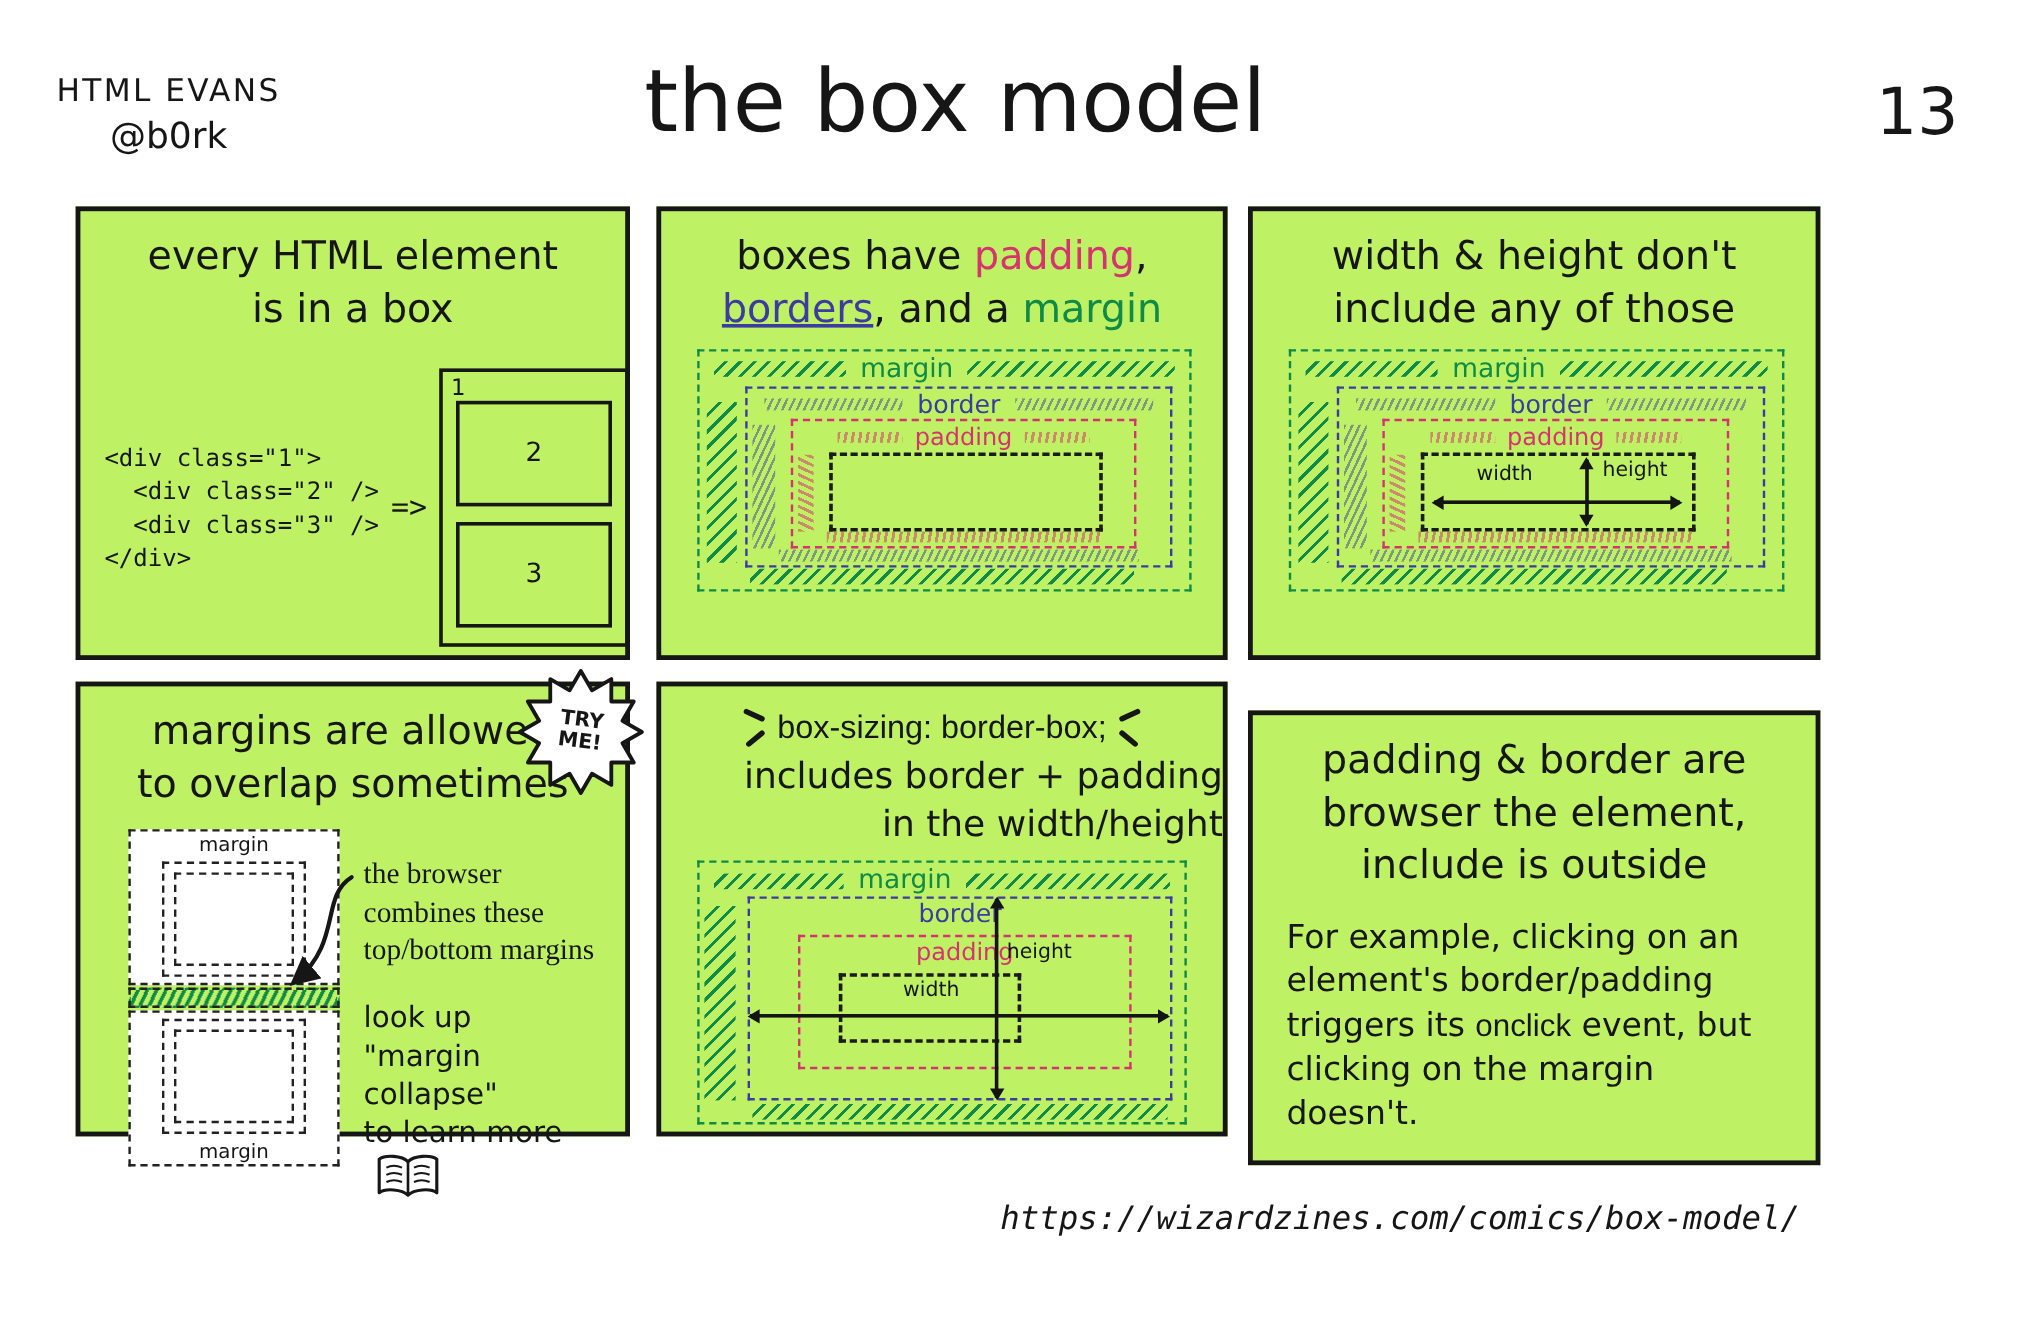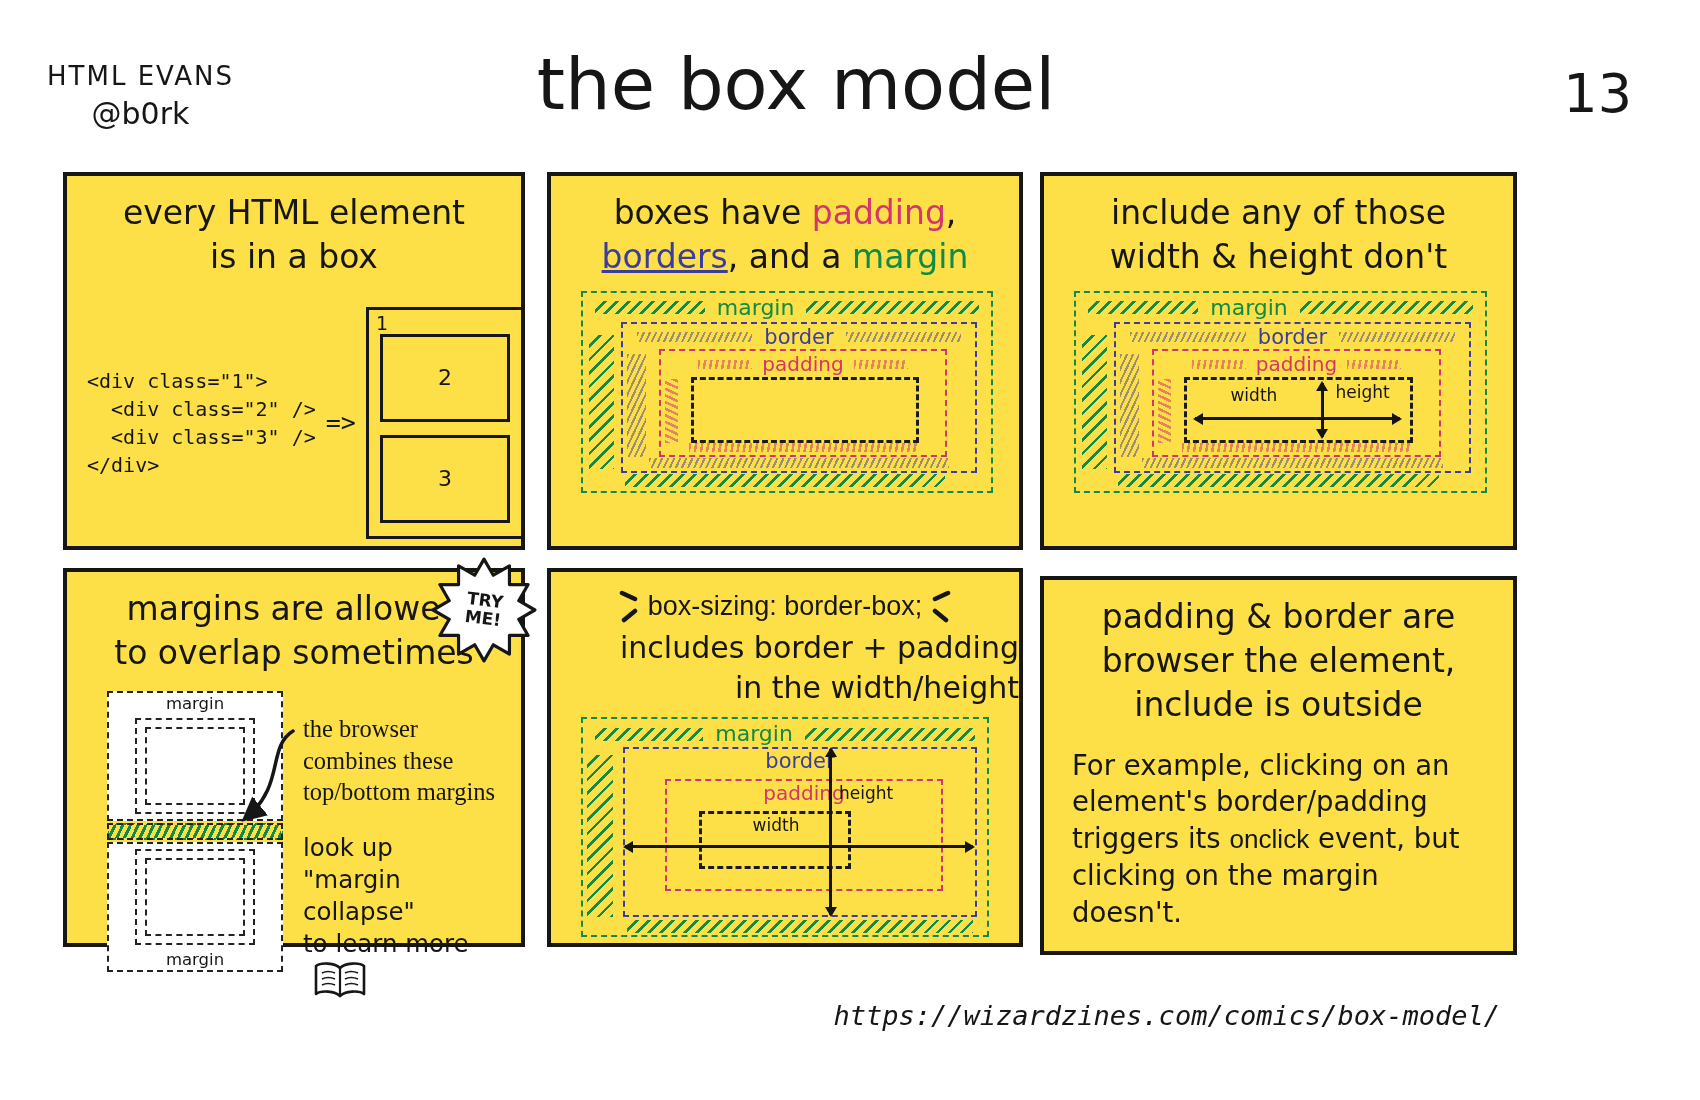--- a/index.html
+++ b/index.html
@@ -9,27 +9,27 @@
 
   
   .author { position:absolute; left:28px; top:60px; width:225px; text-align:center; line-height:1.3; }
   .author .l1 { font-size:26px; letter-spacing:2px; }
   .author .l2 { font-size:30px; }
   .title { position:absolute; left:0; top:42px; width:1560px; text-align:center; font-size:72px;padding-left:32px; }
   .pagenum { position:absolute; right:68px; top:62px; font-size:54px; }
   .footer { position:absolute; right:200px; top:1000px; font-family:"DejaVu Sans Mono", monospace; font-size:27px;font-style:italic; }
 
   
-  .panel { position:absolute; border:4px solid #161616; background:#fde047; }
+  .panel { position:absolute; border:4px solid #161616; background:#bef264; }
   #p1{left:63px;  top:172px; width:462px; height:378px;}
   #p2{left:547px; top:172px; width:476px; height:378px;}
   #p3{left:1040px;top:172px; width:477px; height:378px;}
   #p4{left:63px;  top:568px; width:462px; height:379px;}
   #p5{left:547px; top:568px; width:476px; height:379px;}
-  #p6{left:1040px;top:576px; width:477px; height:379px;}
+  #p6{left:1040px;top:592px; width:477px; height:379px;}
 
   .ph { text-align:center; font-size:33px; line-height:1.33; margin-top:15px; }
   .c-pink{color:#d5356e;} .c-blue{color:#3c3ca0;text-decoration:underline;} .c-green{color:#0f8a47;}
   .mono, .mono-seg { font-family:Liberation Sans, sans-serif; }
   .mono-seg{ font-size:.95em; }
   .pre { white-space:pre-line; }
 
   
   .p1-row { display:flex; align-items:center; margin:28px 12px 0 20px; gap:10px; }
   .p1-code { font-family:"DejaVu Sans Mono", monospace; font-size:20px; line-height:1.4; }
@@ -195,22 +195,22 @@
           <div class="ps-left"></div>
           <div class="pw-bottom"></div>
           <div class="bmc"></div>
         </div>
       </div>
     </div>
   </div>
 
   <div class="panel" id="p3">
     <div class="ph">
+      <div>width &amp; height don't</div>
       <div>include any of those</div>
-      <div>width &amp; height don't</div>
     </div>
     <div class="bm">
       <div class="bm-lr">
         <div class="gh l"></div>
         <div class="bm-ml">margin</div>
         <div class="gh r"></div>
       </div>
       <div class="gh-left"></div>
       <div class="gh-bottom"></div>
       <div class="bmb">

